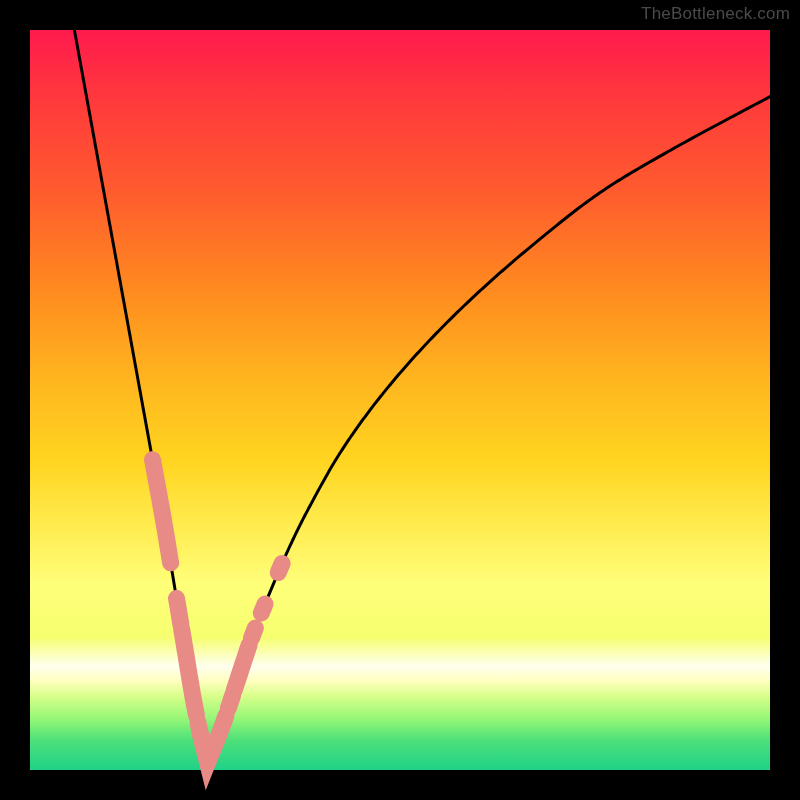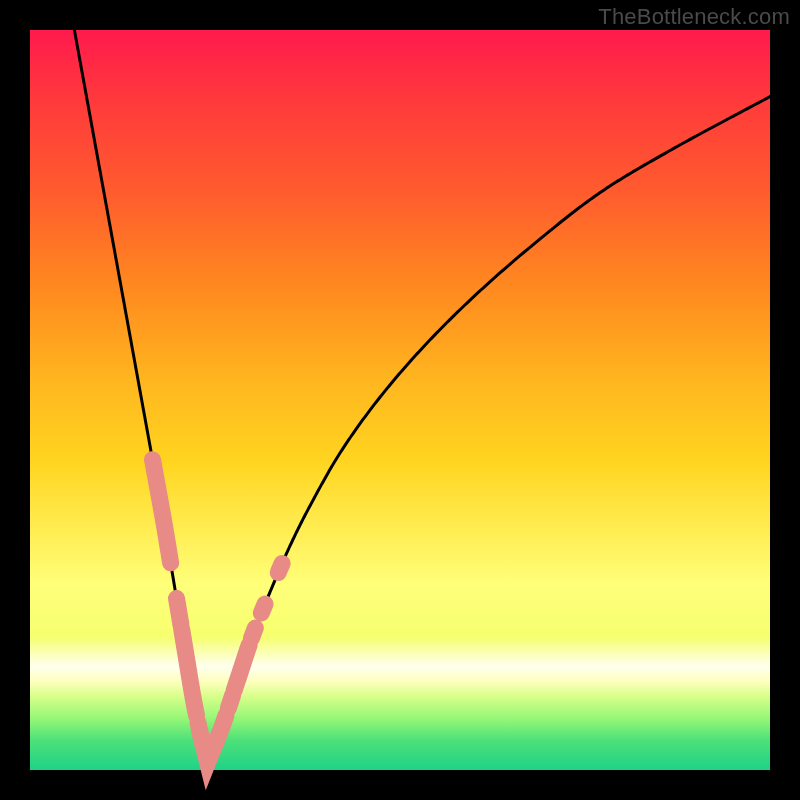--- a/index.html
+++ b/index.html
@@ -48,21 +48,21 @@
     top: 0;
     width: 740px;
     height: 740px;
     overflow: visible;
   }
   .watermark {
     position: absolute;
     top: 4px;
     right: 10px;
     color: #4a4a4a;
-    font-size: 22px;
+    font-size: 17px;
     font-weight: 500;
     letter-spacing: 0.2px;
     user-select: none;
   }
 </style>
 </head>
 <body>
 
 <div class="frame">
   <div class="plot-area">

